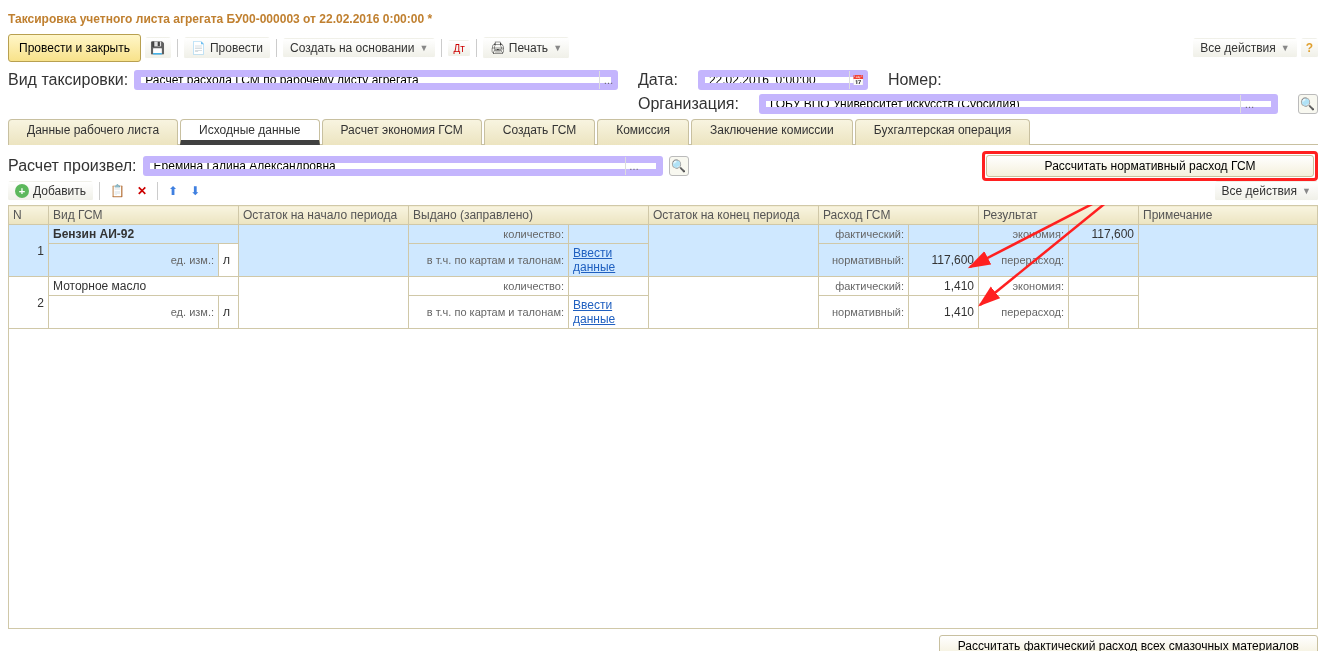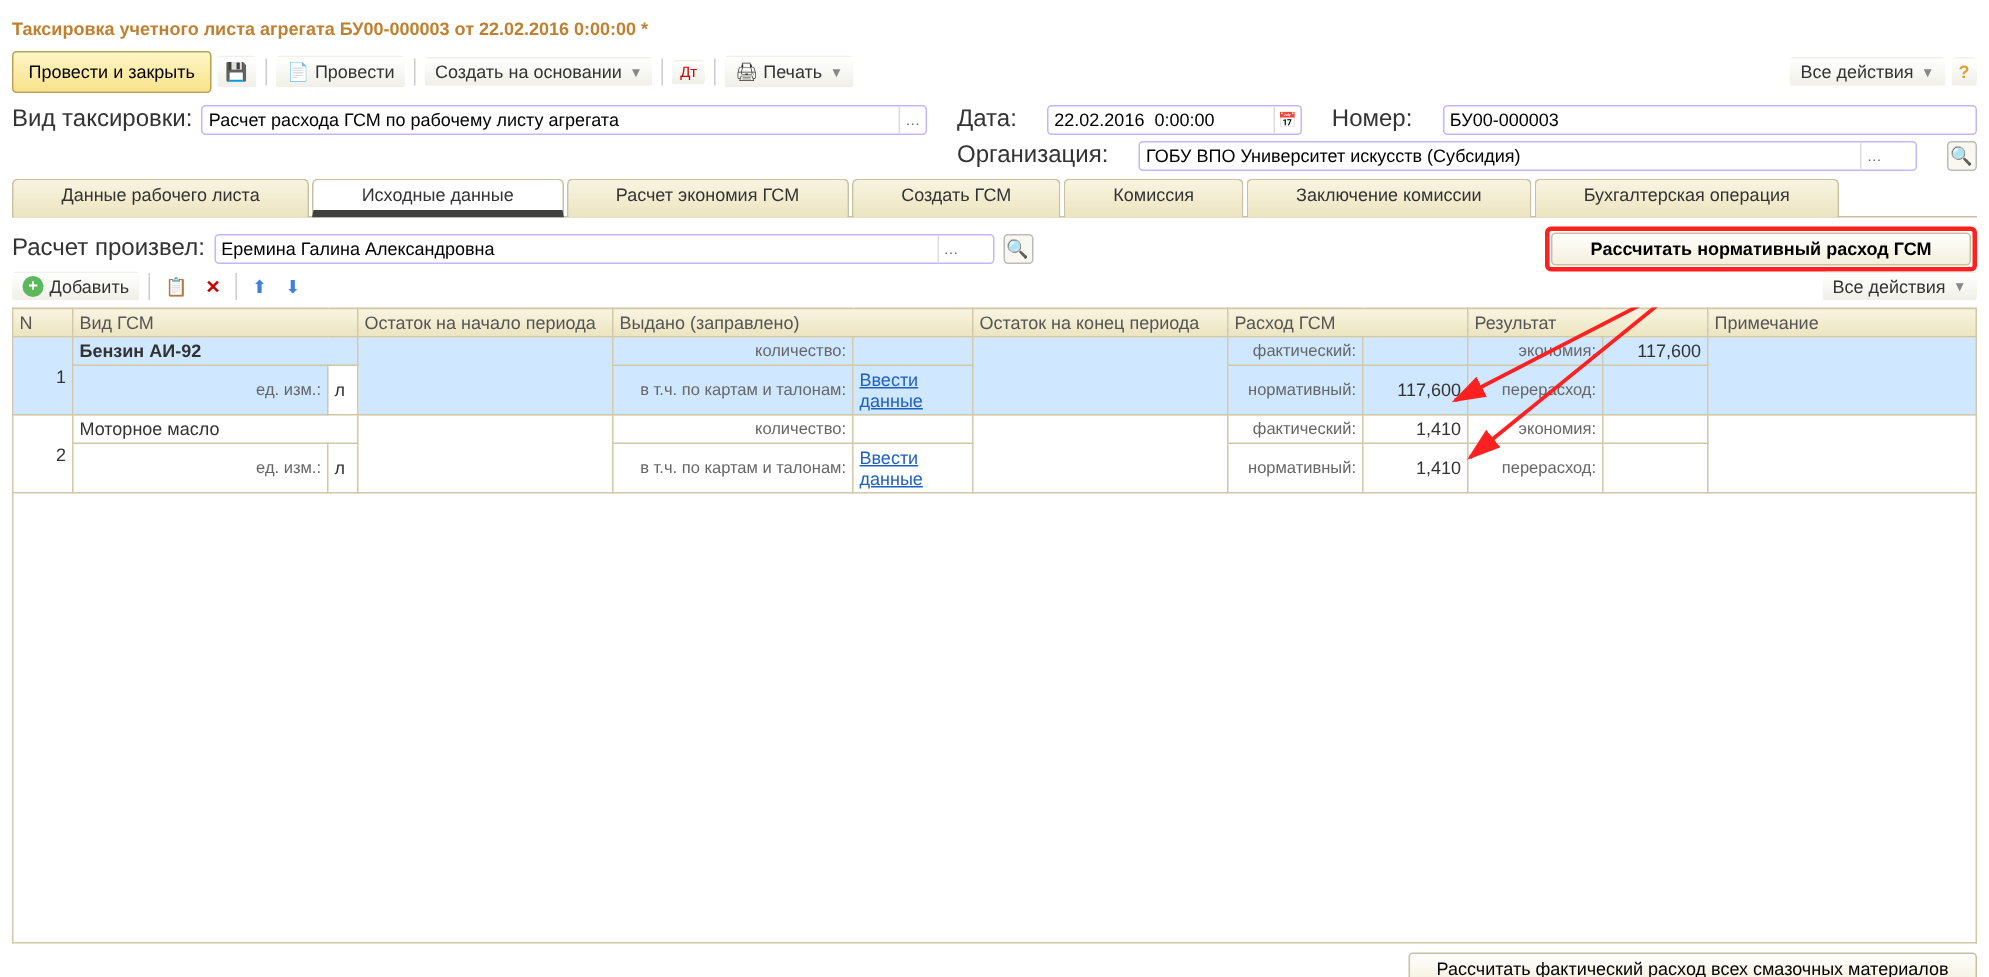--- a/index.html
+++ b/index.html
@@ -28,40 +28,40 @@
   }
   .btn-tool-icon { padding: 2px 4px; }
   .sep { width: 1px; height: 18px; background: #ccc; margin: 0 2px; }
   .spacer { flex: 1; }
   .dd { font-size: 9px; color: #888; margin-left: 2px; }
   .icon { display: inline-flex; width: 16px; height: 16px; align-items: center; justify-content: center; }
   .label { white-space: nowrap; font-size: 16px; }
   .field { position: relative; flex: 1; }
   .inp {
     width: 100%;
-    border: 1px solid #c4b5fd;
+    border: 7px solid #c4b5fd;
     border-radius: 3px;
     padding: 2px 20px 2px 4px;
     height: 20px;
     font-size: 12px;
     background: #fff;
   }
   .inp-btn {
     position: absolute; right: 1px; top: 1px; bottom: 1px;
     width: 18px; display: inline-flex; align-items: center; justify-content: center;
     font-size: 10px; color: #666; cursor: pointer;
     border-left: 1px solid #ddd;
   }
   .tabs { display: flex; gap: 2px; margin-bottom: 6px; border-bottom: 1px solid #c8c0a0; }
   .tab {
     background: linear-gradient(#f8f4e0, #ece4c0);
     border: 1px solid #c8c0a0;
     border-bottom: none;
     border-radius: 4px 4px 0 0;
-    padding: 3px 32px;
+    padding: 3px 18px;
     cursor: pointer;
     font-size: 12px;
     position: relative; top: 1px;
   }
   .tab.active { background: #fff; border-bottom: 5px solid #404040; }
   .sub-toolbar { display: flex; align-items: center; gap: 4px; margin-bottom: 4px; }
   .btn-add {
     display: inline-flex; align-items: center; gap: 4px;
     background: linear-gradient(#ffffff,#f0f0e8);
     border: 1px solid transparent;
@@ -151,23 +151,20 @@
       <input class="inp" value="Расчет расхода ГСМ по рабочему листу агрегата" style="">
       <span class="inp-btn">…</span>
     </div>
   </div>
   <span class="label">Дата:</span>
   <div class="field" style="flex:0 0 170px;">
     <input class="inp" value="22.02.2016  0:00:00" style="">
     <span class="inp-btn">📅</span>
   </div>
   <span class="label">Номер:</span>
-  <div class="field">
-    <input class="inp" value="БУ00-000003" style="">
-  </div>
 </div>
 
 <div class="form-top">
   <div style="flex:0 0 610px;"></div>
   <span class="label">Организация:</span>
   <div class="field">
     <input class="inp" value="ГОБУ ВПО Университет искусств (Субсидия)" style="">
     <span class="inp-btn" style="right:20px;">…</span>
   </div>
   <span class="q-btn">🔍</span>
@@ -185,21 +182,21 @@
 
 <div class="calc-row">
   <span class="label">Расчет произвел:</span>
   <div class="field" style="flex:0 0 520px;">
     <input class="inp" value="Еремина Галина Александровна" style="">
     <span class="inp-btn" style="right:20px;">…</span>
   </div>
   <span class="q-btn">🔍</span>
   <span class="spacer"></span>
   <span class="highlight-box">
-    <button class="btn-outline" style="width:280px;font-weight:bold;">Рассчитать нормативный расход ГСМ</button>
+    <button class="btn-outline" style="width:328px;">Рассчитать нормативный расход ГСМ</button>
   </span>
 </div>
 
 <div class="sub-toolbar">
   <span class="btn-add">
     <span class="plus-circle">+</span>
     <span>Добавить</span>
   </span>
   <span class="sep"></span>
   <span class="mini-btn">📋</span>

